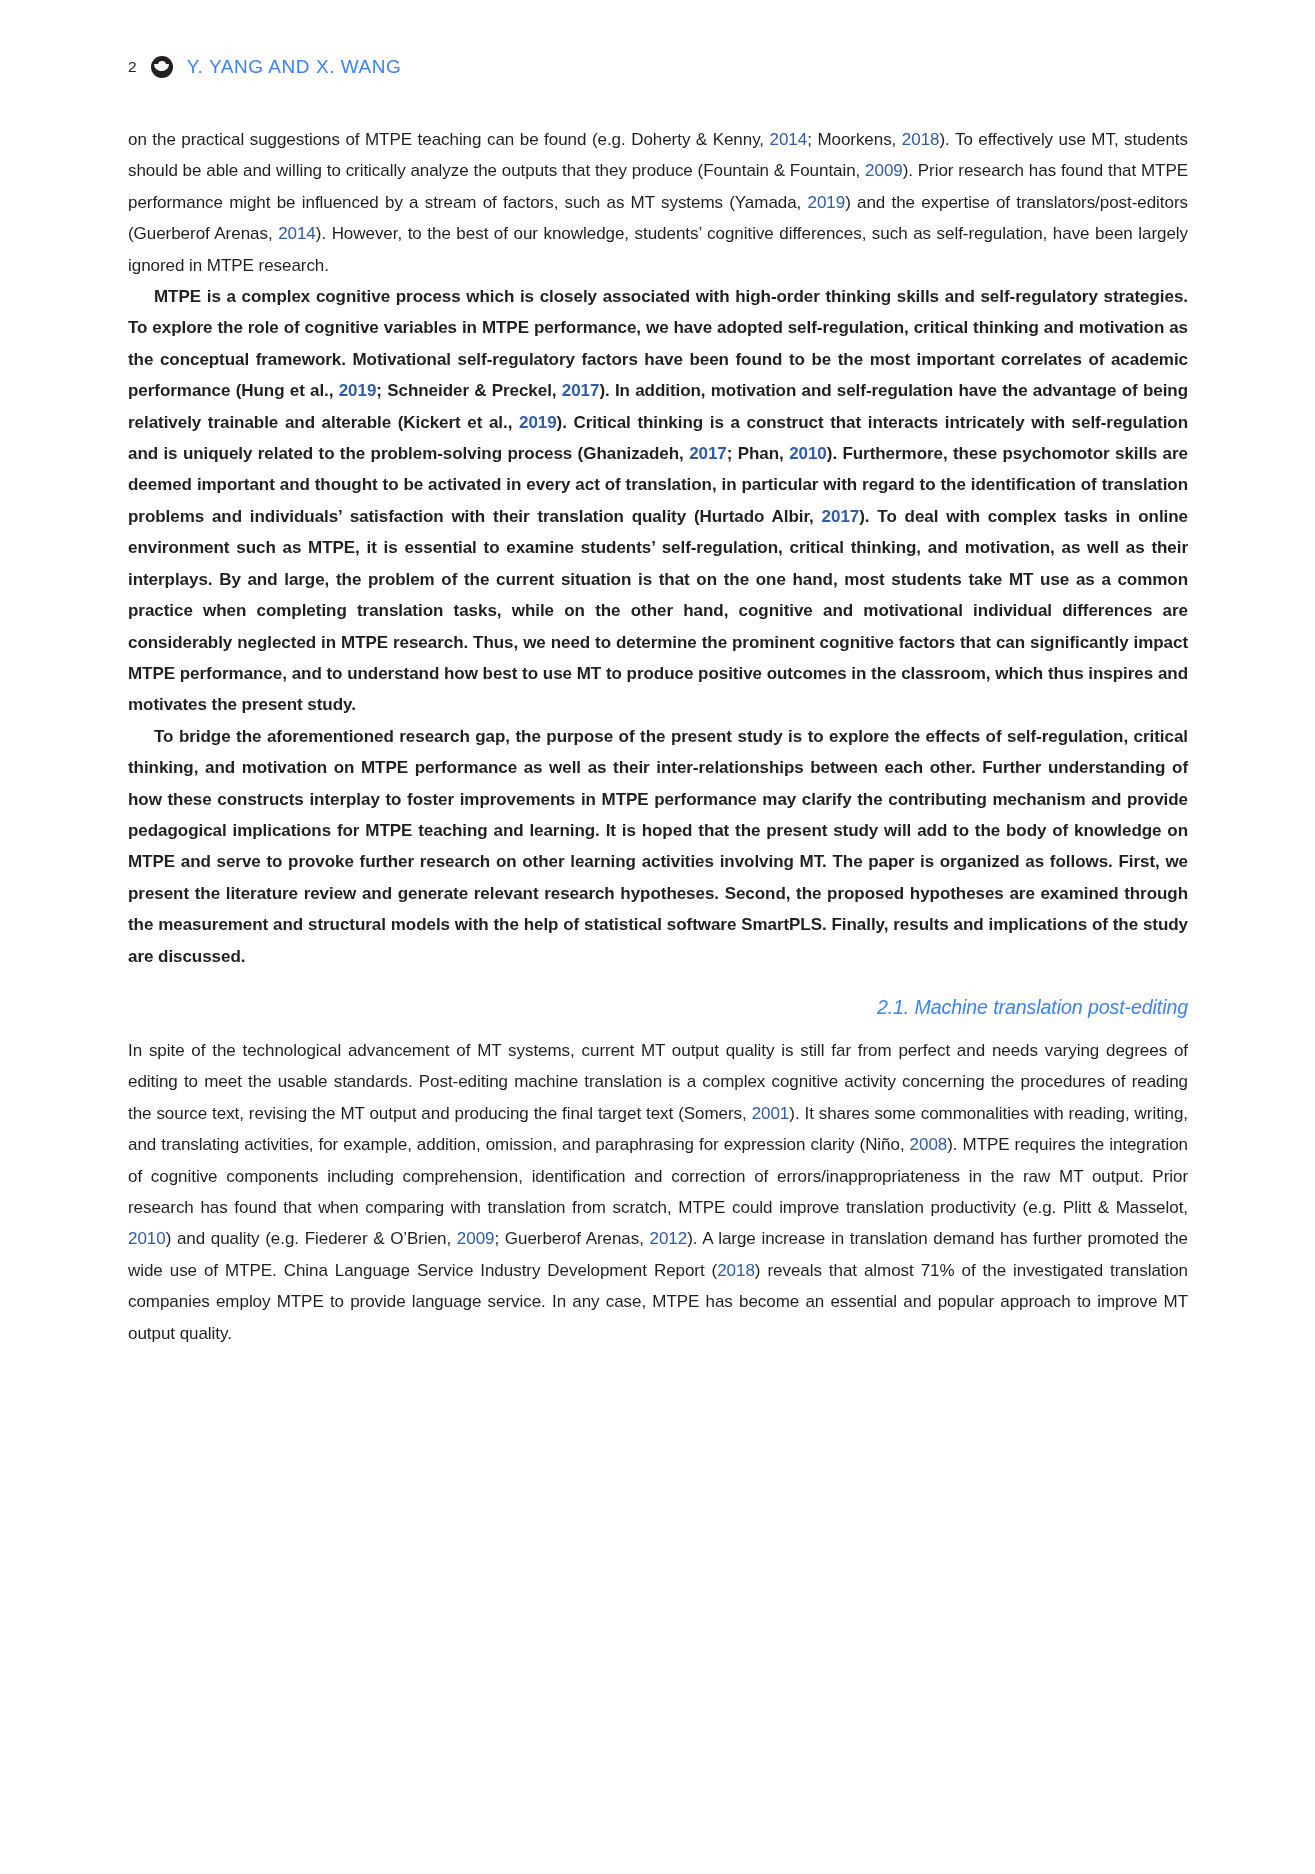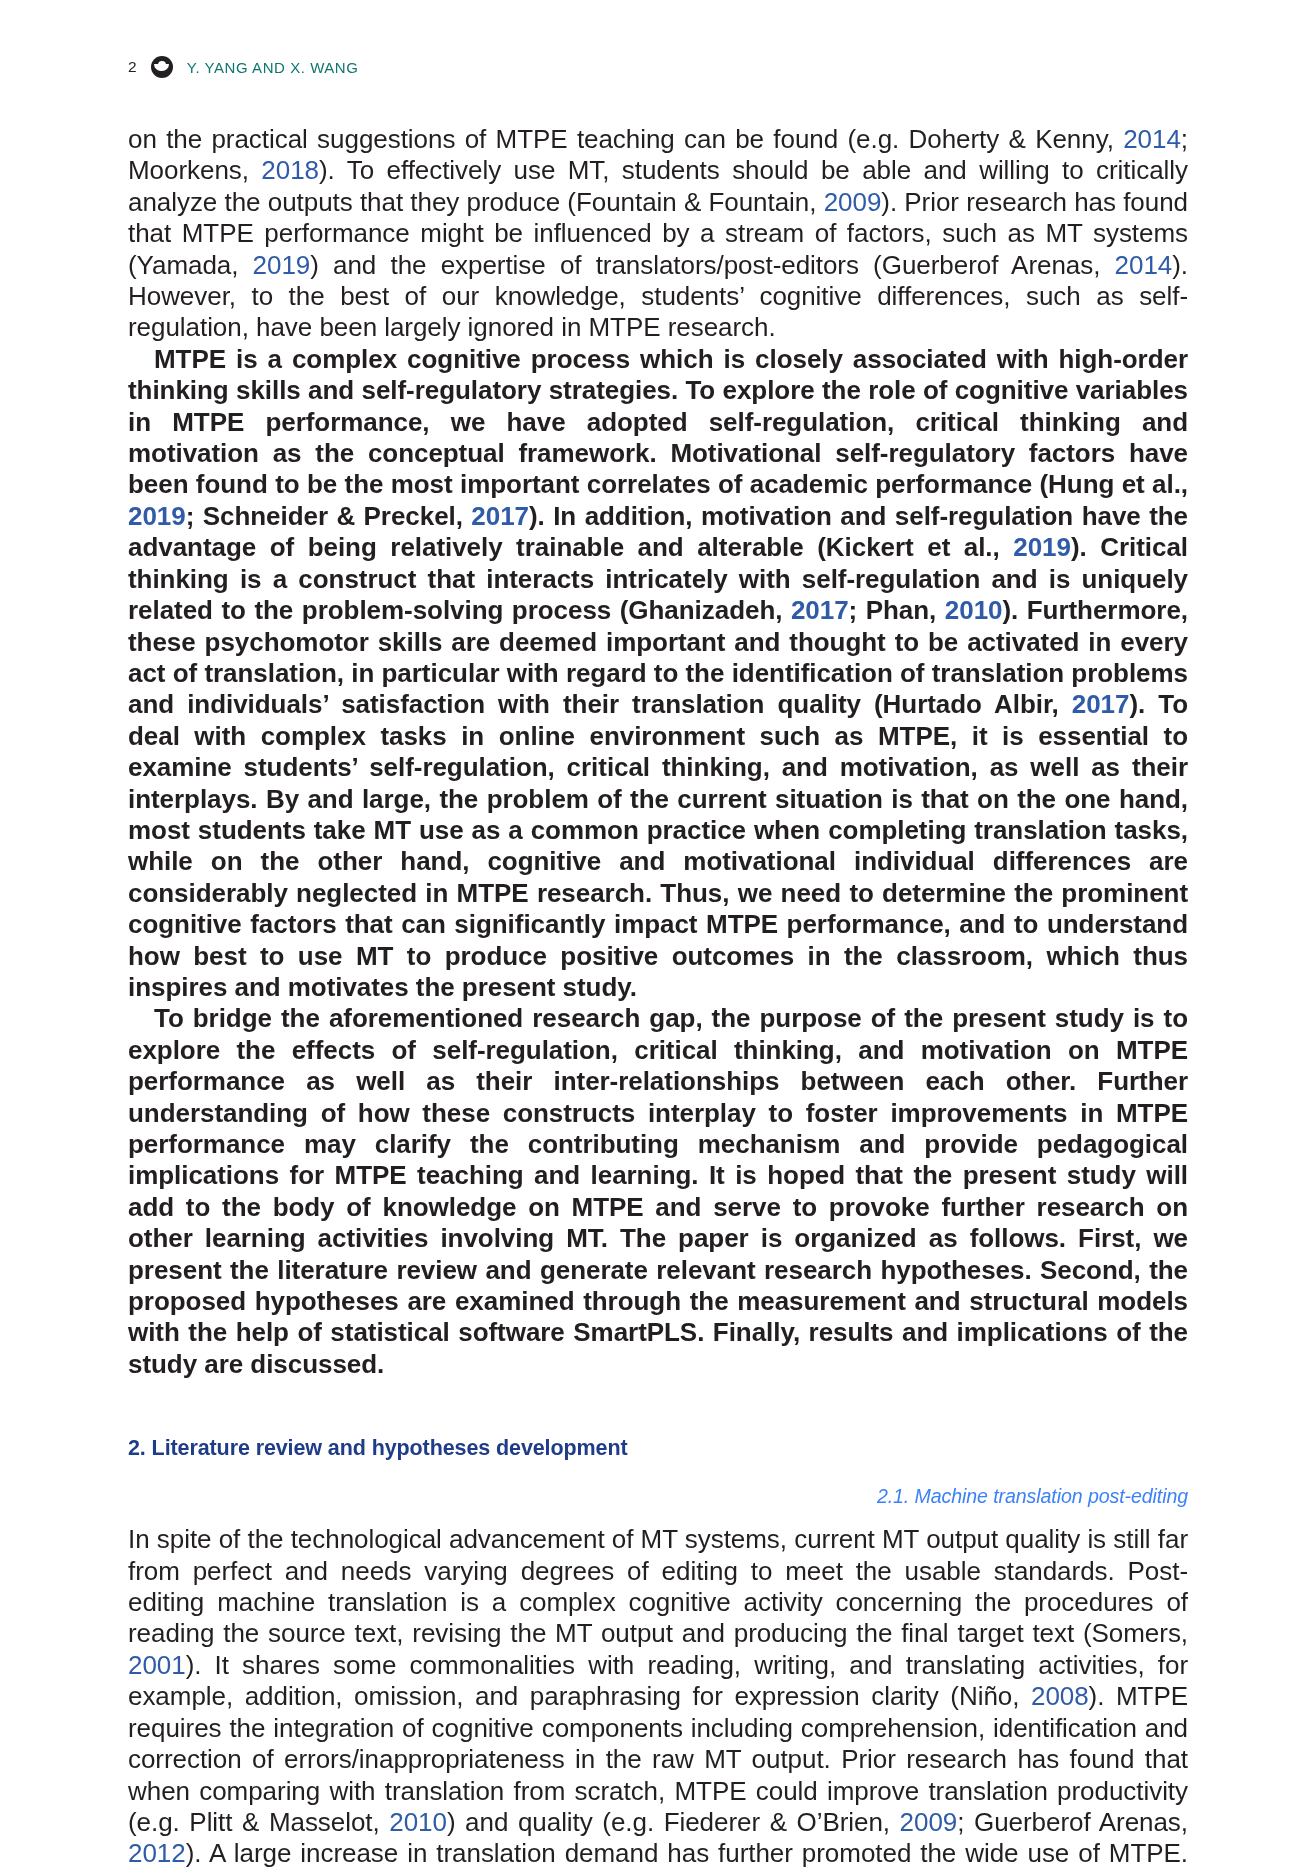--- a/index.html
+++ b/index.html
@@ -59,27 +59,27 @@
     content: "";
     position: absolute;
     left: 7px;
     top: 4.5px;
     width: 8px;
     height: 4px;
     border-radius: 4px 4px 0 0;
     background: #ffffff;
   }
   .runhead .authors {
-    font-size: 15px;
+    font-size: 19px;
     letter-spacing: 0.55px;
-    color: #0f766e;
+    color: #3b82f6;
   }
   
   p.body {
-    font-size: 26px;
+    font-size: 17px;
     line-height: 31.4px;
     text-align: justify;
     margin: 0;
     letter-spacing: -0.05px;
     -webkit-hyphens: none;
     hyphens: none;
   }
   p.indent {
     text-indent: 26px;
     font-weight: bold;
@@ -116,21 +116,20 @@
       <span class="tf-logo"></span>
       <span class="authors">Y. YANG AND X. WANG</span>
     </div>
 
     <div>
       <p class="body" id="para-0">on the practical suggestions of MTPE teaching can be found (e.g. Doherty &amp; Kenny, <span class="cite">2014</span>; Moorkens, <span class="cite">2018</span>). To effectively use MT, students should be able and willing to critically analyze the outputs that they produce (Fountain &amp; Fountain, <span class="cite">2009</span>). Prior research has found that MTPE performance might be influenced by a stream of factors, such as MT systems (Yamada, <span class="cite">2019</span>) and the expertise of translators/post-editors (Guerberof Arenas, <span class="cite">2014</span>). However, to the best of our knowledge, students’ cognitive differences, such as self-regulation, have been largely ignored in MTPE research.</p>
       <p class="body indent" id="para-1">MTPE is a complex cognitive process which is closely associated with high-order thinking skills and self-regulatory strategies. To explore the role of cognitive variables in MTPE performance, we have adopted self-regulation, critical thinking and motivation as the conceptual framework. Motivational self-regulatory factors have been found to be the most important correlates of academic performance (Hung et al., <span class="cite">2019</span>; Schneider &amp; Preckel, <span class="cite">2017</span>). In addition, motivation and self-regulation have the advantage of being relatively trainable and alterable (Kickert et al., <span class="cite">2019</span>). Critical thinking is a construct that interacts intricately with self-regulation and is uniquely related to the problem-solving process (Ghanizadeh, <span class="cite">2017</span>; Phan, <span class="cite">2010</span>). Furthermore, these psychomotor skills are deemed important and thought to be activated in every act of translation, in particular with regard to the identification of translation problems and individuals’ satisfaction with their translation quality (Hurtado Albir, <span class="cite">2017</span>). To deal with complex tasks in online environment such as MTPE, it is essential to examine students’ self-regulation, critical thinking, and motivation, as well as their interplays. By and large, the problem of the current situation is that on the one hand, most students take MT use as a common practice when completing translation tasks, while on the other hand, cognitive and motivational individual differences are considerably neglected in MTPE research. Thus, we need to determine the prominent cognitive factors that can significantly impact MTPE performance, and to understand how best to use MT to produce positive outcomes in the classroom, which thus inspires and motivates the present study.</p>
       <p class="body indent" id="para-2">To bridge the aforementioned research gap, the purpose of the present study is to explore the effects of self-regulation, critical thinking, and motivation on MTPE performance as well as their inter-relationships between each other. Further understanding of how these constructs interplay to foster improvements in MTPE performance may clarify the contributing mechanism and provide pedagogical implications for MTPE teaching and learning. It is hoped that the present study will add to the body of knowledge on MTPE and serve to provoke further research on other learning activities involving MT. The paper is organized as follows. First, we present the literature review and generate relevant research hypotheses. Second, the proposed hypotheses are examined through the measurement and structural models with the help of statistical software SmartPLS. Finally, results and implications of the study are discussed.</p>
     </div>
 
-    <h2 class="sec">2. Literature review and hypotheses development</h2>
     <h3 class="subsec">2.1. Machine translation post-editing</h3>
 
     <div>
       <p class="body" id="para-3">In spite of the technological advancement of MT systems, current MT output quality is still far from perfect and needs varying degrees of editing to meet the usable standards. Post-editing machine translation is a complex cognitive activity concerning the procedures of reading the source text, revising the MT output and producing the final target text (Somers, <span class="cite">2001</span>). It shares some commonalities with reading, writing, and translating activities, for example, addition, omission, and paraphrasing for expression clarity (Niño, <span class="cite">2008</span>). MTPE requires the integration of cognitive components including comprehension, identification and correction of errors/inappropriateness in the raw MT output. Prior research has found that when comparing with translation from scratch, MTPE could improve translation productivity (e.g. Plitt &amp; Masselot, <span class="cite">2010</span>) and quality (e.g. Fiederer &amp; O’Brien, <span class="cite">2009</span>; Guerberof Arenas, <span class="cite">2012</span>). A large increase in translation demand has further promoted the wide use of MTPE. China Language Service Industry Development Report (<span class="cite">2018</span>) reveals that almost 71% of the investigated translation companies employ MTPE to provide language service. In any case, MTPE has become an essential and popular approach to improve MT output quality.</p>
     </div>
 
   </div>
 </div>
 
 </body></html>

